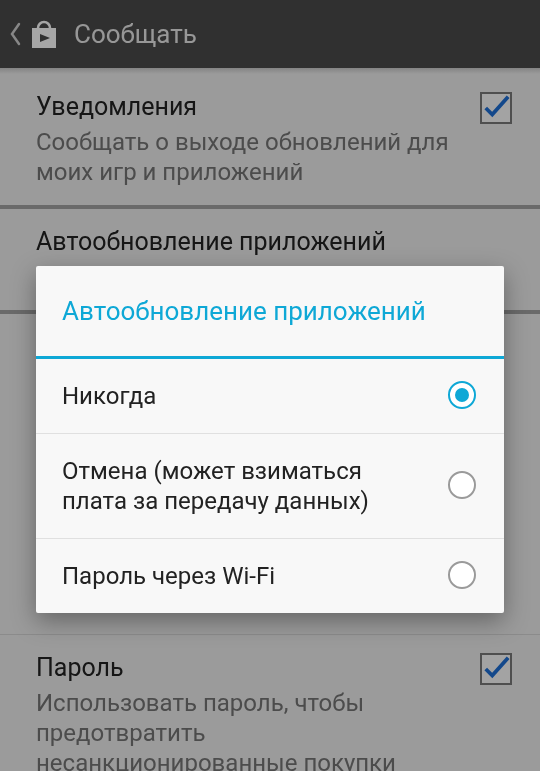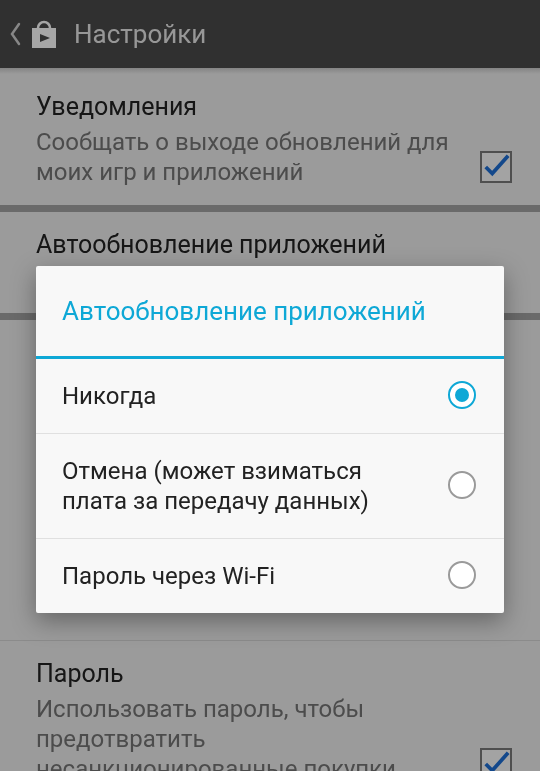--- a/index.html
+++ b/index.html
@@ -8,21 +8,21 @@
 
     
     .actionbar { background: #4a4a4a; height: 68px; display: flex; align-items: center; padding: 0 8px; color: #ededed; position: relative; }
     .actionbar .back-caret { width: 14px; height: 28px; display: flex; align-items: center; justify-content: center; }
     .actionbar .play-icon { width: 40px; height: 40px; margin: 0 10px 0 2px; display:flex; align-items:center; justify-content:center; }
     .actionbar .title { font-size: 26px; font-weight: 400; color: #e8e8e8; }
     .status-shadow { height: 6px; background: linear-gradient(rgba(0,0,0,0.15), rgba(0,0,0,0)); }
 
     
     .content { padding: 0; }
-    .row { padding: 18px 24px 18px 36px; border-bottom: 7px solid #a3a3a3; display: flex; align-items: flex-end; }
+    .row { padding: 18px 24px 18px 36px; border-bottom: 4px solid #a3a3a3; display: flex; align-items: flex-start; }
     .row .text { flex: 1; padding-right: 20px; }
     .row .title { font-size: 25px; color: #222; margin-bottom: 6px; }
     .row .sub { font-size: 24px; color: #757575; line-height: 1.25; }
     .row .check { width: 36px; height: 36px; }
     .checkbox { width: 32px; height: 32px; border: 2px solid #7a7a7a; background: #fafafa; display:flex; align-items:center; justify-content:center; }
     .checkbox.checked svg { display:block; }
     .checkbox svg { display:none; }
 
     
     .scrim { position: absolute; inset: 0; background: rgba(0,0,0,0.35); }
@@ -52,21 +52,21 @@
         <path d="M10 2 L3 12 L10 22" stroke="#cfcfcf" stroke-width="2.5" fill="none" stroke-linecap="round"></path>
       </svg>
   </div>
   <div class="play-icon">
     <svg width="36" height="36" viewBox="0 0 36 36">
       <path d="M6 12 h24 v20 h-24 z" fill="#ffffff"></path>
       <path d="M12 12 a6 6 0 0 1 12 0" stroke="#ffffff" stroke-width="2.5" fill="none"></path>
       <path d="M14 18 l10 4 l-10 4 z" fill="#4a4a4a"></path>
     </svg>
   </div>
-  <div class="title">Настройки</div>
+  <div class="title">Сообщать</div>
 </div>
 <div class="status-shadow"></div>
 
 <div class="content">
 
   <div class="row">
     <div class="text">
       <div class="title">Уведомления</div>
       <div class="sub">Сообщать о выходе обновлений для моих игр и приложений</div>
     </div>

